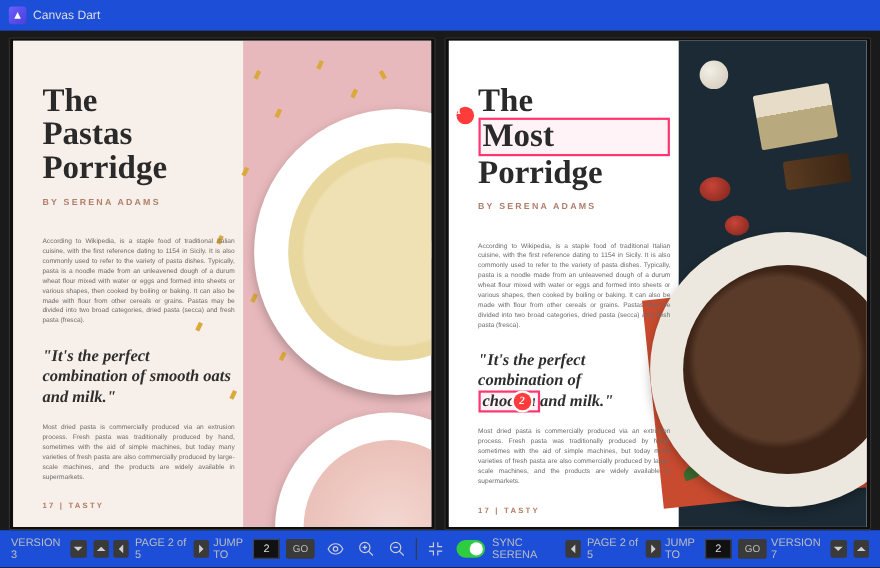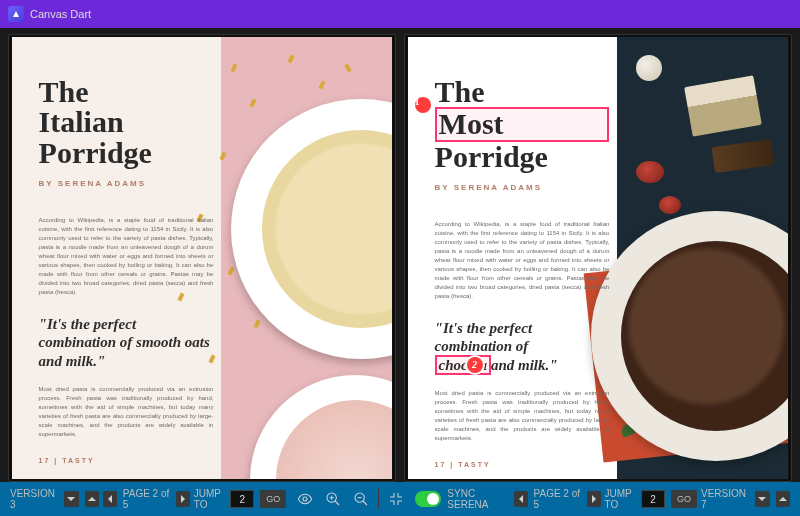--- a/index.html
+++ b/index.html
@@ -1,20 +1,20 @@
 <!DOCTYPE html>
 <html><head>
 <meta charset="utf-8">
 <style>
   * { box-sizing: border-box; margin: 0; padding: 0; }
   html, body { width: 800px; height: 516px; overflow: hidden; font-family: -apple-system, BlinkMacSystemFont, "Segoe UI", Helvetica, Arial, sans-serif; }
   body { background: #1a1a1a; display: flex; flex-direction: column; }
 
   
-  .app-header { height: 28px; background: #6d28d9; display: flex; align-items: center; padding: 0 8px; gap: 6px; }
+  .app-header { height: 28px; background: #1d4ed8; display: flex; align-items: center; padding: 0 8px; gap: 6px; }
   .app-icon { width: 16px; height: 16px; border-radius: 3px; background: linear-gradient(135deg,#6b5fff,#4a3fd8); display:flex; align-items:center; justify-content:center;}
   .app-icon svg { width:10px; height:10px; }
   .app-title { color: #ddd; font-size: 11px; }
 
   
   .compare { flex:1; display:flex; gap:8px; padding:6px 8px 0 8px; background:#1a1a1a; min-height:0; }
   .pane-wrap { flex:1; background:#0f0f0f; border:1px solid #333; border-radius:2px; display:flex; min-height:0; position:relative; }
   .page-canvas { margin:2px auto; width:100%; max-width:380px; background:#fff; position:relative; overflow:hidden; }
 
   
@@ -59,21 +59,21 @@
   .para { margin-top:28px; font-size:6px; line-height:1.5; color:#6b6b6b; text-align:justify;}
   .pull { margin-top:18px; font-family: Georgia, serif; font-style:italic; font-weight:700; font-size:15px; line-height:1.25; color:#2e2e2e;}
   .para2 { margin-top:14px; font-size:6px; line-height:1.5; color:#6b6b6b; text-align:justify;}
   .pgnum { margin-top:18px; font-size:7px; letter-spacing:2px; color:#b47a64; font-weight:600;}
 
   
   .diff-box { border:2px solid #ff3571; background:rgba(255,53,113,0.06); padding:0 2px; }
   .diff-badge { position:absolute; width:16px; height:16px; border-radius:50%; background:#ff3b3b; color:#fff; font-size:10px; font-weight:700; display:flex; align-items:center; justify-content:center; box-shadow:0 0 0 2px #fff; }
 
   
-  .footer { height:34px; background:#0369a1; display:flex; align-items:center; padding:0 10px; gap:4px; color:#bdbdbd; font-size:10px;}
+  .footer { height:34px; background:#1d4ed8; display:flex; align-items:center; padding:0 10px; gap:4px; color:#bdbdbd; font-size:10px;}
   .group { display:flex; align-items:center; gap:6px;}
   .chip { display:flex; align-items:center; gap:4px; }
   .arrow-btn { width:16px; height:16px; background:#3a3a3a; display:flex; align-items:center; justify-content:center; cursor:pointer; border-radius:2px;}
   .arrow-btn svg { width:10px; height:10px; fill:#d0d0d0;}
   .num-input { width:24px; height:18px; background:#111; border:1px solid #444; color:#ddd; font-size:10px; text-align:center;}
   .go-btn { height:18px; padding:0 6px; background:#3a3a3a; font-size:9px; display:flex; align-items:center; cursor:pointer; border-radius:2px;}
   .icon-btn { width:22px; height:22px; display:flex; align-items:center; justify-content:center; cursor:pointer;}
   .icon-btn svg { width:16px; height:16px; stroke:#cfcfcf; fill:none; stroke-width:1.6;}
   .divider-v { width:1px; height:20px; background:#3a3a3a; }
   .spacer { flex:1; }
@@ -122,21 +122,21 @@
         <div class="banana-slice" style="left:34%;top:44%"></div>
         <div class="banana-slice" style="left:48%;top:50%"></div>
         <div class="banana-slice" style="left:60%;top:46%"></div>
         <div class="banana-slice" style="left:42%;top:58%"></div>
       </div>
       <div class="bowl l2"></div>
 
       <div class="textcol">
         <div class="heading">
           <span>The</span>
-          <span>Italian</span>
+          <span>Pastas</span>
           <span>Porridge</span>
         </div>
         <div class="byline">BY SERENA ADAMS</div>
         <div class="para">According to Wikipedia, is a staple food of traditional Italian cuisine, with the first reference dating to 1154 in Sicily. It is also commonly used to refer to the variety of pasta dishes. Typically, pasta is a noodle made from an unleavened dough of a durum wheat flour mixed with water or eggs and formed into sheets or various shapes, then cooked by boiling or baking. It can also be made with flour from other cereals or grains. Pastas may be divided into two broad categories, dried pasta (secca) and fresh pasta (fresca).</div>
         <div class="pull">"It's the perfect combination of smooth oats and milk."</div>
         <div class="para2">Most dried pasta is commercially produced via an extrusion process. Fresh pasta was traditionally produced by hand, sometimes with the aid of simple machines, but today many varieties of fresh pasta are also commercially produced by large-scale machines, and the products are widely available in supermarkets.</div>
         <div class="pgnum">17 | TASTY</div>
       </div>
     </div>
   </div>

